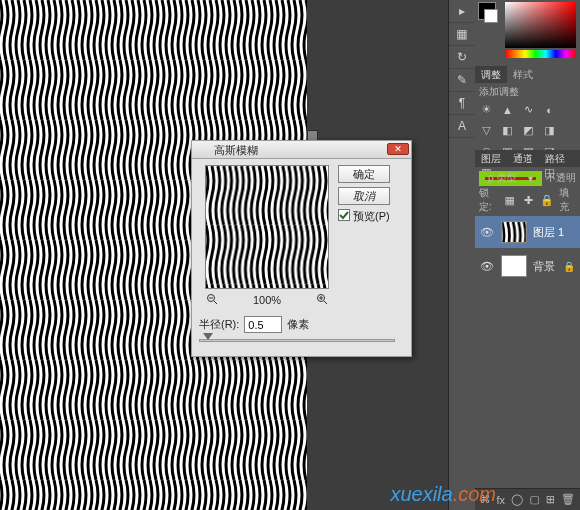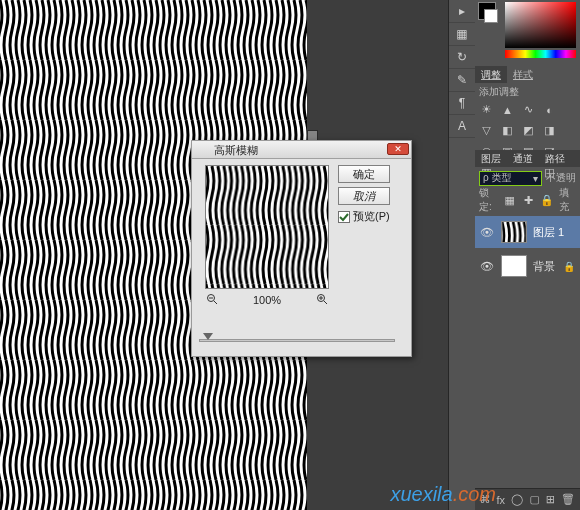--- a/index.html
+++ b/index.html
@@ -8,21 +8,21 @@
 .canvas svg{width:100%;height:100%;display:block;}
 .gray-dock{position:absolute;left:307px;top:130px;width:11px;height:210px;background:#848484;border:1px solid #2a2a2a;}
 .dialog{position:absolute;left:191px;top:140px;width:221px;height:217px;background:#e4e4e4;border:1px solid #9a9a9a;box-shadow:2px 2px 6px rgba(0,0,0,.5);}
 .dialog-title{height:18px;background:linear-gradient(#f2f2f2,#d8d8d8);border-bottom:1px solid #a0a0a0;font-size:11px;line-height:18px;padding-left:22px;color:#222;position:relative;}
 .close-btn{position:absolute;right:2px;top:2px;width:22px;height:12px;background:#d44b3a;border:1px solid #8a2b1e;border-radius:2px;color:#fff;font-size:9px;text-align:center;line-height:10px;}
 .preview{position:absolute;left:13px;top:24px;width:124px;height:124px;background:#fff;border:1px solid #808080;overflow:hidden;}
 .preview svg{width:100%;height:100%;display:block;}
 .btn{position:absolute;width:52px;height:18px;background:linear-gradient(#fdfdfd,#e4e4e4);border:1px solid #808080;border-radius:0;font-size:11px;text-align:center;line-height:16px;color:#222;}
 .btn-ok{left:146px;top:24px;}
 .btn-cancel{left:146px;top:46px;font-style:italic;}
-.cb-wrap{position:absolute;left:146px;top:68px;font-size:11px;color:#222;display:flex;align-items:center;gap:3px;}
+.cb-wrap{position:absolute;left:146px;top:68px;font-size:11px;color:#222;display:flex;gap:3px;}
 .cb{width:12px;height:12px;background:#fff;border:1px solid #707070;display:inline-flex;align-items:center;justify-content:center;}
 .cb svg{width:10px;height:10px;}
 .zoomrow{position:absolute;left:13px;top:151px;width:124px;display:flex;align-items:flex-end;justify-content:space-between;font-size:11px;color:#222;}
 .zicon{width:14px;height:14px;display:flex;align-items:center;justify-content:center;}
 .radius-row{position:absolute;left:7px;top:175px;display:flex;align-items:center;gap:5px;font-size:11px;color:#222;}
 .radius-input{width:38px;height:17px;background:#fff;border:1px solid #808080;font-size:11px;padding:0 3px;text-align:left;}
 .slider{position:absolute;left:7px;top:194px;width:196px;height:14px;}
 .slider-track{position:absolute;top:4px;left:0;right:0;height:3px;background:#c8c8c8;border:1px solid #969696;}
 .slider-tick{position:absolute;top:-2px;left:4px;width:0;height:0;border-left:5px solid transparent;border-right:5px solid transparent;border-top:7px solid #666;}
 .watermark{position:absolute;right:84px;bottom:4px;font-size:20px;font-style:italic;font-weight:500;}
@@ -32,30 +32,30 @@
 .toolcol{position:absolute;left:0;top:0;width:26px;height:100%;background:#535353;}
 .tbtn{width:26px;height:23px;display:flex;align-items:center;justify-content:center;color:#cfcfcf;font-size:12px;border-bottom:1px solid #454545;}
 .color-panel{position:absolute;left:26px;top:0;right:0;height:64px;background:#535353;}
 .color-pick{position:absolute;left:3px;top:2px;width:18px;height:18px;background:#000;border:1px solid #888;}
 .color-pick2{position:absolute;left:9px;top:9px;width:14px;height:14px;background:#fff;border:1px solid #888;}
 .spectrum{position:absolute;left:30px;top:2px;right:4px;height:46px;background:
  linear-gradient(to top,#000,transparent),
  linear-gradient(to right,#fff,transparent),
  linear-gradient(to bottom,red,red);}
 .spectrum::after{content:"";position:absolute;left:0;right:0;bottom:-10px;height:8px;background:linear-gradient(to right,red,#ff8000,#ff0,#0f0,#0ff,#00f,#f0f,red);}
-.tabs{position:absolute;left:26px;top:66px;right:0;height:17px;display:flex;font-size:10px;color:#bbb;text-decoration:underline;}
+.tabs{position:absolute;left:26px;top:66px;right:0;height:17px;display:flex;font-size:10px;color:#bbb;}
 .tab{padding:2px 6px;}
 .tab.active{background:#3f3f3f;color:#ddd;}
 .addadj{position:absolute;left:30px;top:85px;font-size:10px;color:#bbb;}
 .icon-grid{position:absolute;left:26px;top:100px;right:0;height:44px;display:flex;flex-wrap:wrap;padding:2px 4px;gap:6px;}
 .igicon{width:15px;height:15px;color:#ccc;display:flex;align-items:center;justify-content:center;font-size:11px;}
 .layers-head{position:absolute;left:26px;top:150px;right:0;height:17px;display:flex;font-size:10px;color:#ddd;background:#3f3f3f;}
 .layers-head span{padding:2px 6px;}
 .lrow2{position:absolute;left:26px;top:168px;right:0;height:20px;display:flex;align-items:center;font-size:10px;color:#bbb;padding:0 4px;gap:4px;}
-.sel{background:#0f172a;border:1px solid #84cc16;height:15px;flex:1;padding:0 3px;display:flex;align-items:center;justify-content:space-between;}
+.sel{background:#b91c1c;border:6px solid #84cc16;height:15px;flex:1;padding:0 3px;display:flex;align-items:center;justify-content:space-between;}
 .lrow3{position:absolute;left:26px;top:190px;right:0;height:20px;display:flex;align-items:center;font-size:10px;color:#bbb;padding:0 4px;gap:4px;}
 .lockicons{display:flex;gap:4px;}
 .layer{position:absolute;left:26px;right:0;height:32px;display:flex;align-items:center;padding:2px 4px;gap:6px;font-size:11px;}
 .layer.sel-layer{background:#5b7aa6;color:#fff;top:216px;}
 .layer.bg-layer{top:250px;color:#ddd;}
 .eye{width:16px;height:16px;color:#ddd;display:flex;align-items:center;justify-content:center;}
 .thumb{width:26px;height:22px;border:1px solid #888;background:#fff;overflow:hidden;}
 .thumb svg{width:100%;height:100%;}
 .thumb.white{background:#fff;}
 .panel-bottom{position:absolute;left:26px;right:0;bottom:0;height:22px;background:#3f3f3f;border-top:1px solid #2a2a2a;display:flex;align-items:center;justify-content:flex-end;gap:6px;padding:0 5px;}
@@ -108,20 +108,25 @@
       </span>
     <span>100%</span>
     <span class="zicon">
         <svg width="12" height="12" viewBox="0 0 12 12">
           <circle cx="5" cy="5" r="3.5" stroke="#333" fill="none"></circle>
           <line x1="8" y1="8" x2="11" y2="11" stroke="#333"></line>
           <line x1="3" y1="5" x2="7" y2="5" stroke="#333"></line>
           <line x1="5" y1="3" x2="5" y2="7" stroke="#333"></line>
         </svg>
       </span>
+  </div>
+  <div class="radius-row">
+    <span>半径(R):</span>
+    <input class="radius-input" value="0.5" style="">
+    <span>像素</span>
   </div>
   <div class="slider">
     <div class="slider-track"></div>
     <div class="slider-tick"></div>
   </div>
 </div>
 
 <div class="rpanel">
   <div class="toolcol">
     <div class="tbtn">▸</div>

